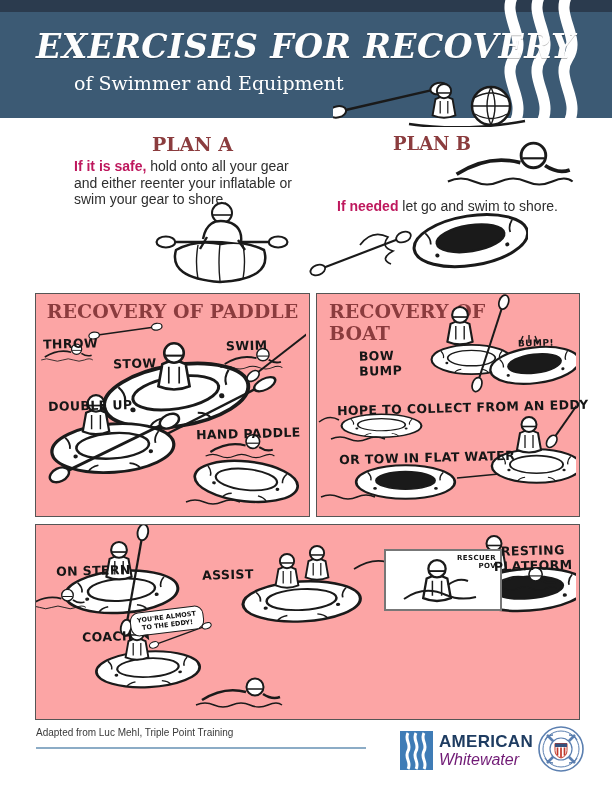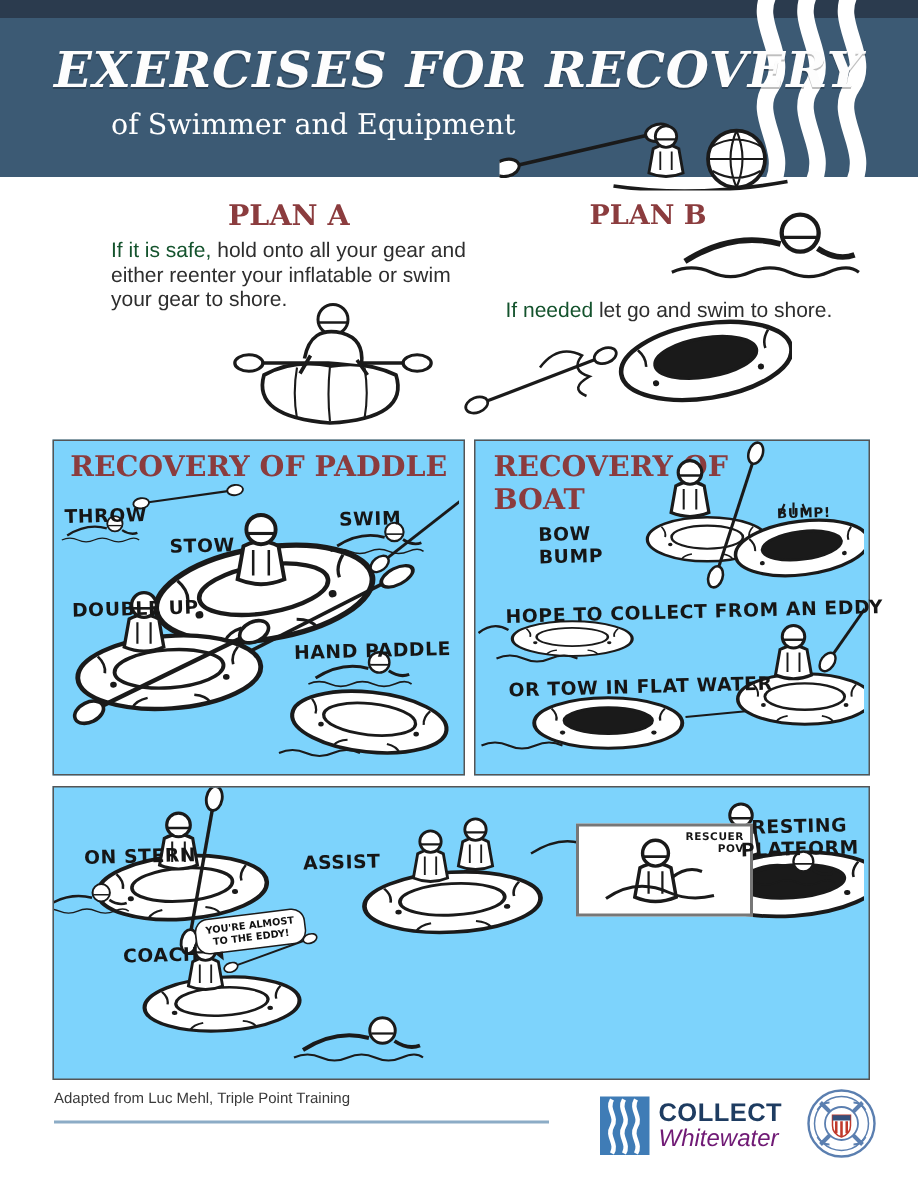--- a/index.html
+++ b/index.html
@@ -17,24 +17,24 @@
   .hdr-waves{position:absolute;left:498px;top:0;}
   .hdr-art{position:absolute;left:333px;top:77px;}
 
   
   .h-maroon{font-family:"DejaVu Serif",serif;font-weight:bold;color:#8b3c3e;}
   .plan-a-title{position:absolute;left:70px;top:133px;width:245px;text-align:center;font-size:19px;}
   .plan-b-title{position:absolute;left:372px;top:133px;width:120px;text-align:center;font-size:18px;}
   .plan-text{position:absolute;font-size:14px;line-height:16.5px;color:#2e2e2e;}
   .plan-a-text{left:74px;top:158px;width:238px;}
   .plan-b-text{left:337px;top:198px;width:250px;}
-  .b{font-weight:normal;color:#14532d;text-align:right;}
-
-  
-  .box{position:absolute;border:1.5px solid #555;background:#7dd3fc;}
+  .b{font-weight:bold;color:#be185d;text-align:right;}
+
+  
+  .box{position:absolute;border:1.5px solid #555;background:#fca5a5;}
   #box-paddle{left:35px;top:293px;width:273px;height:222px;}
   #box-boat{left:316px;top:293px;width:262px;height:222px;}
   #box-swimmer{left:35px;top:524px;width:543px;height:194px;}
   .box-title-c{position:absolute;left:0;top:6px;width:100%;text-align:center;font-size:19px;}
   .box-title-l{position:absolute;left:12px;top:6px;width:170px;font-size:19px;line-height:22px;}
   .scene{position:absolute;left:0;top:0;}
 
   
   .hl{position:absolute;font-family:"DejaVu Sans",sans-serif;font-size:12.5px;font-weight:600;
       color:#161616;letter-spacing:.4px;transform:rotate(-1.5deg);white-space:nowrap;}
@@ -299,21 +299,21 @@
   <div class="rule"></div>
   <div class="aw-logo">
     <div class="aw-sq">
       <svg width="33" height="39" viewBox="0 0 33 39">
         <path d="M8,2 c-4,7 4,11 0,18 c-4,7 4,11 0,18" fill="none" stroke="#fff" stroke-width="3"></path>
         <path d="M16,2 c-4,7 4,11 0,18 c-4,7 4,11 0,18" fill="none" stroke="#fff" stroke-width="3"></path>
         <path d="M24,2 c-4,7 4,11 0,18 c-4,7 4,11 0,18" fill="none" stroke="#fff" stroke-width="3"></path>
       </svg>
     </div>
     <div>
-      <div class="aw-t1">COLLECT</div>
+      <div class="aw-t1">AMERICAN</div>
       <div class="aw-t2">Whitewater</div>
     </div>
   </div>
   <svg class="seal" width="48" height="48" viewBox="0 0 48 48">
     <circle cx="24" cy="24" r="22" fill="#fff" stroke="#5b7fb0" stroke-width="1.6"></circle>
     <circle cx="24" cy="24" r="18" fill="none" stroke="#5b7fb0" stroke-width="1"></circle>
     <path d="M10,10 L38,38 M38,10 L10,38" stroke="#5b7fb0" stroke-width="2.6"></path>
     <path d="M8,15 q3,-5 8,-5 M40,15 q-3,-5 -8,-5 M8,33 q3,5 8,5 M40,33 q-3,5 -8,5" stroke="#5b7fb0" stroke-width="1.4" fill="none"></path>
     <circle cx="24" cy="24" r="11" fill="#fff" stroke="#5b7fb0" stroke-width="1.2"></circle>
     <path d="M18,18.5 h12 v7 q0,5.5 -6,7.5 q-6,-2 -6,-7.5 z" fill="#fff" stroke="#c0392b" stroke-width="1"></path>

